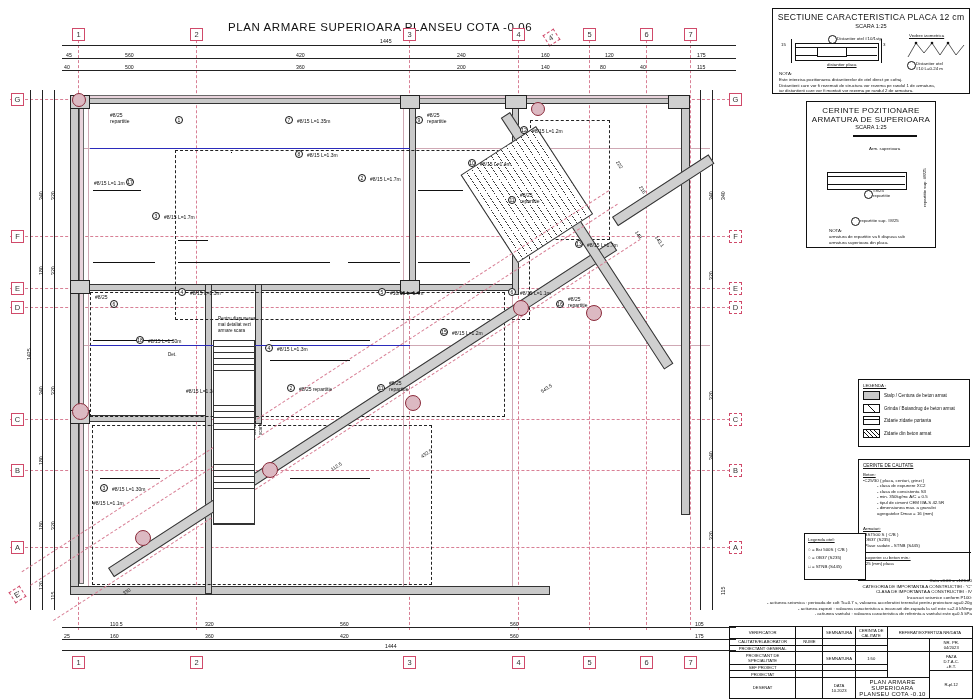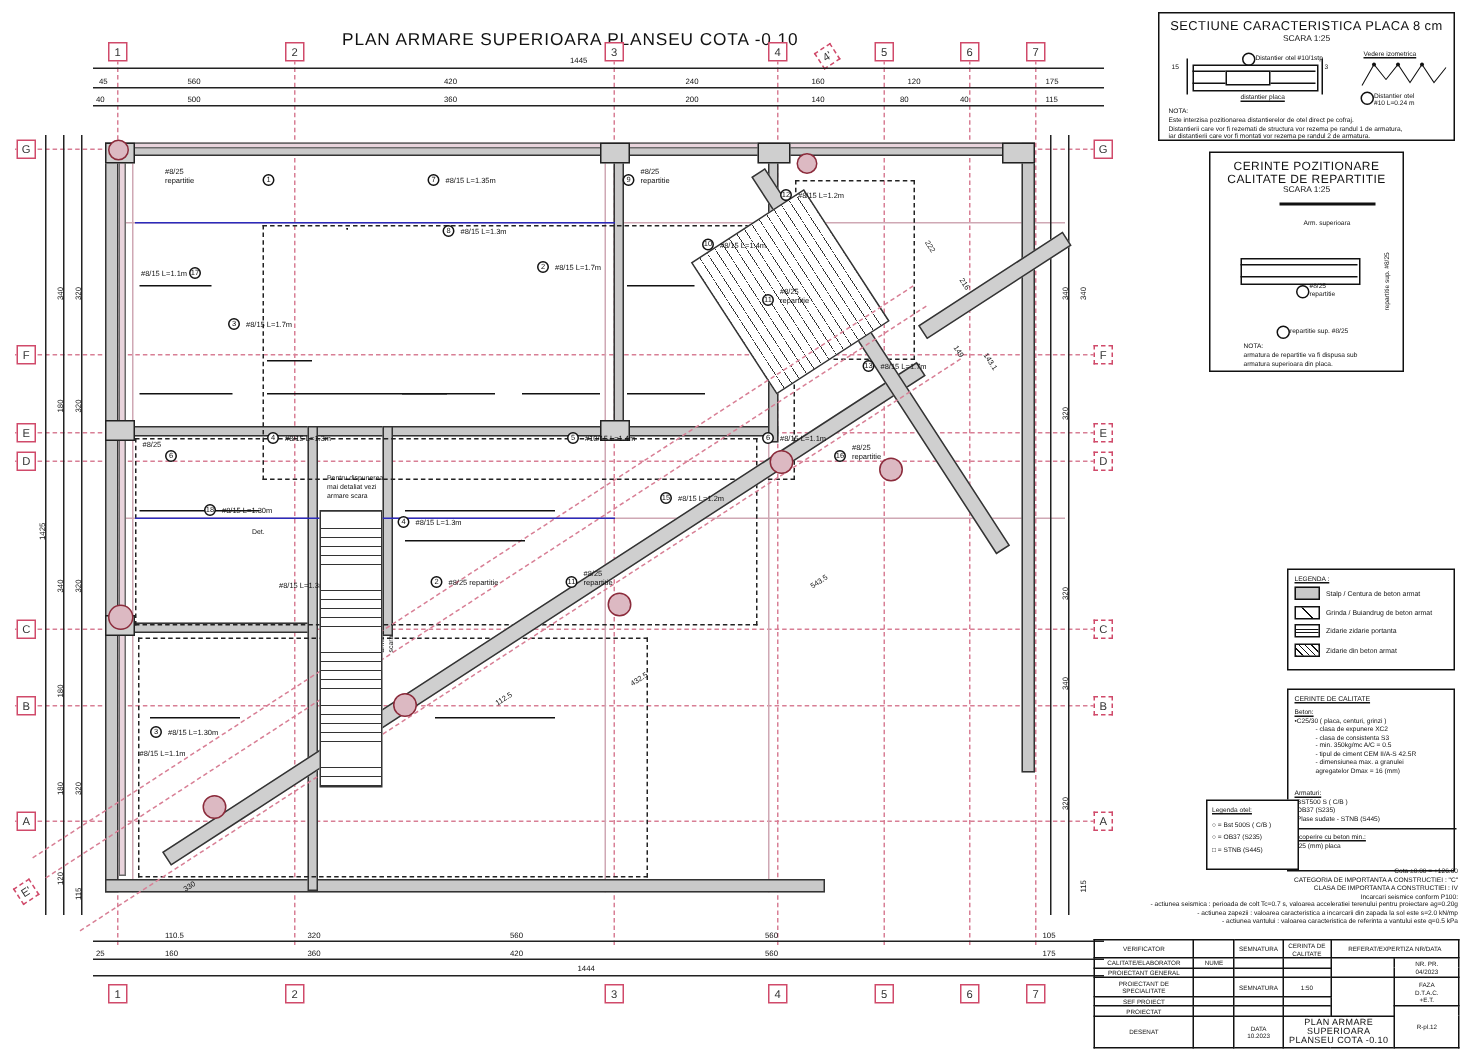--- a/index.html
+++ b/index.html
@@ -74,21 +74,21 @@
   .stair{position:absolute;border:1px solid #333;box-sizing:border-box;background:#fff;
          background-image:repeating-linear-gradient(to bottom,transparent 0 5.4px,#333 5.4px 5.9px);}
   .hatchband{position:absolute;background:#cfcfcf;border:1px solid #333;box-sizing:border-box;}
   .rot-wrap{position:absolute;transform-origin:0 0;}
 </style>
 </head>
 <body>
 
 <div id="sheet">
 
-  <div class="t" id="drawing-title">PLAN ARMARE SUPERIOARA PLANSEU COTA -0.10</div>
+  <div class="t" id="drawing-title">PLAN ARMARE SUPERIOARA PLANSEU COTA -0.06</div>
 
   <div>
     <div class="gv" style="left:78px;top:30px;height:600px"></div>
     <div class="gv" style="left:196px;top:30px;height:600px"></div>
     <div class="gv" style="left:409px;top:30px;height:600px"></div>
     <div class="gv" style="left:518px;top:30px;height:600px"></div>
     <div class="gv" style="left:589px;top:30px;height:600px"></div>
     <div class="gv" style="left:646px;top:30px;height:600px"></div>
     <div class="gv" style="left:690px;top:30px;height:600px"></div>
     <div class="gh" style="left:10px;top:99px;width:720px"></div>
@@ -418,21 +418,21 @@
     <div class="tc" style="left:642px;top:185px;font-size:5px;transform:rotate(57deg)">216</div>
     <div class="tc" style="left:638px;top:230px;font-size:5px;transform:rotate(57deg)">149</div>
     <div class="tc" style="left:658px;top:235px;font-size:5px;transform:rotate(57deg)">143.1</div>
     <div class="tc" style="left:540px;top:390px;font-size:5px;transform:rotate(-33deg)">543.5</div>
     <div class="tc" style="left:420px;top:455px;font-size:5px;transform:rotate(-33deg)">432.5</div>
     <div class="tc" style="left:330px;top:468px;font-size:5px;transform:rotate(-33deg)">112.5</div>
     <div class="tc" style="left:122px;top:592px;font-size:5px;transform:rotate(-33deg)">330</div>
   </div>
 
   <div class="panel" style="left:772px;top:8px;width:198px;height:86px">
-    <div class="ph" style="margin-top:3px">SECTIUNE CARACTERISTICA PLACA 8 cm</div>
+    <div class="ph" style="margin-top:3px">SECTIUNE CARACTERISTICA PLACA 12 cm</div>
     <div class="ps" style="margin-top:1px">SCARA 1:25</div>
 
     <div class="abs" style="left:22px;top:34px;width:82px;height:16px;border:1px solid #111;background:#fff"></div>
     <div class="abs" style="left:22px;top:38px;width:82px;height:0;border-top:1px solid #111"></div>
     <div class="abs" style="left:22px;top:46px;width:82px;height:0;border-top:1px solid #111"></div>
     <div class="abs" style="left:44px;top:38px;width:28px;height:8px;border:1px solid #111;background:#fff"></div>
     <div class="abs" style="left:18px;top:30px;width:0;height:24px;border-left:1px solid #111"></div>
     <div class="abs" style="left:108px;top:30px;width:0;height:24px;border-left:1px solid #111"></div>
     <div class="abs tiny" style="left:8px;top:33px">15</div>
     <div class="abs tiny" style="left:110px;top:33px">3</div>
@@ -454,21 +454,21 @@
     <div class="abs tiny" style="left:6px;top:62px">NOTA:</div>
     <div class="abs tiny" style="left:6px;top:68px;width:186px;white-space:normal">
       <div>Este interzisa pozitionarea distantierelor de otel direct pe cofraj.</div>
       <div>Distantierii care vor fi rezemati de structura vor rezema pe randul 1 de armatura,</div>
       <div>iar distantierii care vor fi montati  vor rezema pe randul 2 de armatura.</div>
     </div>
   </div>
 
   <div class="panel" style="left:806px;top:101px;width:130px;height:147px">
     <div class="ph" style="margin-top:4px;font-size:8px">CERINTE POZITIONARE</div>
-    <div class="ph" style="font-size:8px">CALITATE DE REPARTITIE</div>
+    <div class="ph" style="font-size:8px">ARMATURA DE SUPERIOARA</div>
     <div class="ps">SCARA 1:25</div>
 
     <div class="abs" style="left:46px;top:33px;width:62px;height:80;border:1px solid #111;background:#fff"></div>
     <div class="abs" style="left:96px;top:33px;width:12px;height:80;
          background-image:repeating-linear-gradient(to bottom,#111 0 0.6px,transparent 0.6px 4px),
                           repeating-linear-gradient(to right,#111 0 0.6px,transparent 0.6px 6px);"></div>
     <div class="abs" style="left:20px;top:70px;width:78px;height:16px;border:1px solid #111;background:#fff"></div>
     <div class="abs" style="left:20px;top:74px;width:78px;height:0;border-top:1px solid #111"></div>
     <div class="abs" style="left:20px;top:82px;width:78px;height:0;border-top:1px solid #111"></div>
     <div class="abs" style="left:58px;top:33px;width:0;height:40;border-left:1px solid #111"></div>

